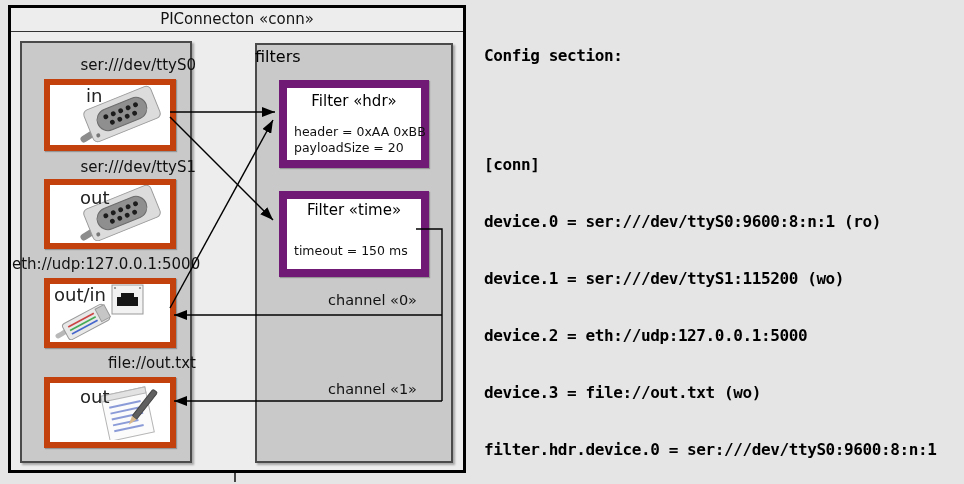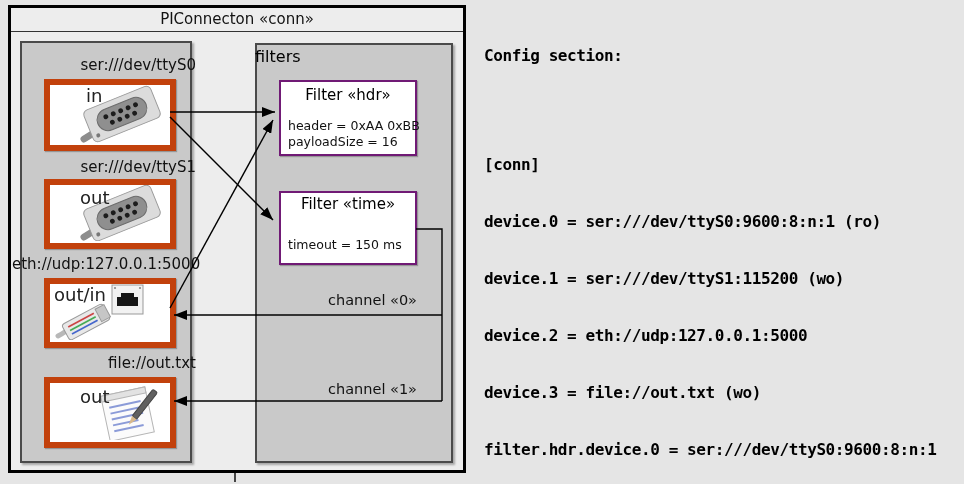--- a/index.html
+++ b/index.html
@@ -34,21 +34,21 @@
   .dev-label { left:12px; width:184px; text-align:right; font-size:15px; color:#111; }
   .dev-box {
     left:44px; width:120px; background:#fff; border:6px solid #c2410c;
     box-shadow:1px 1px 1px rgba(0,0,0,0.25);
   }
   .port-label { position:absolute; font-size:18px; color:#222; line-height:1.1; }
   .dev-icon { position:absolute; left:0; top:0; width:120px; height:100%; }
 
   
   .filter-box {
-    left:279px; width:134px; background:#fff; border:2px solid #701a75;
+    left:279px; width:134px; background:#fff; border:8px solid #701a75;
     box-shadow:1px 1px 1px rgba(0,0,0,0.25);
   }
   .filter-title { width:100%; text-align:center; font-size:15px; margin-top:4px; }
   .filter-attr { position:absolute; left:7px; font-size:12.5px; white-space:nowrap; color:#111; }
 
   .channel-label { left:287px; width:130px; text-align:right; font-size:14.5px; color:#111; }
 
   
   .arrows { left:0; top:0; pointer-events:none; }
 
@@ -162,21 +162,21 @@
           <path d="M-2.8,6 L0,15 L2.8,6 z" fill="#d9b98a" stroke="#9c8softness"></path>
         </g>
       </svg>
     </span>
     <span class="port-label" style="left:30px;top:4px">out</span>
   </div>
 
   <div class="abs filter-box" style="top:80px;height:72px">
     <div class="filter-title">Filter «hdr»</div>
     <div class="filter-attr" style="top:36px">header = 0xAA 0xBB</div>
-    <div class="filter-attr" style="top:52px">payloadSize = 16</div>
+    <div class="filter-attr" style="top:52px">payloadSize = 20</div>
   </div>
 
   <div class="abs filter-box" style="top:191px;height:70px">
     <div class="filter-title" style="margin-top:2px">Filter «time»</div>
     <div class="filter-attr" style="top:44px">timeout = 150 ms</div>
   </div>
 
   <div class="abs channel-label" style="top:292px">channel «0»</div>
   <div class="abs channel-label" style="top:381px">channel «1»</div>
 

